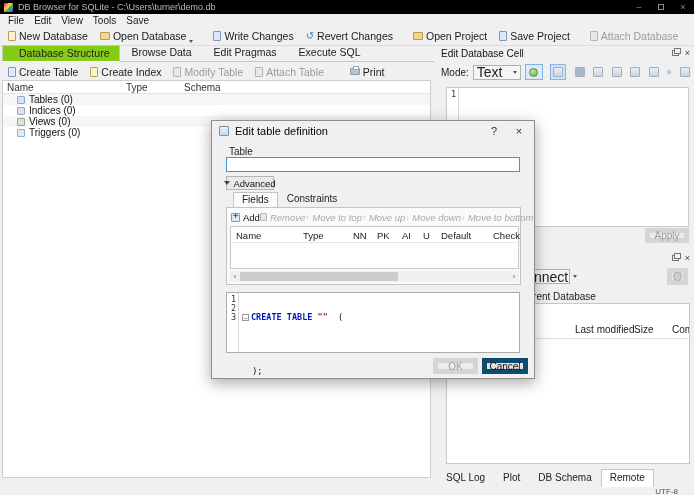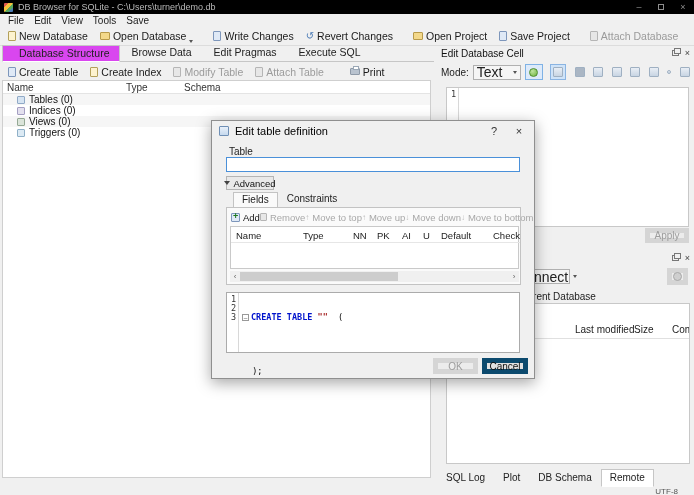--- a/index.html
+++ b/index.html
@@ -29,21 +29,21 @@
   .pgicon.blue { background:#dfe9f6; border-color:#7d96bb; }
   .pgicon.gray { background:#e7e7e7; border-color:#b5b5b5; }
   .folder { width:10px; height:8px; background:#f3d88a; border:1px solid #b89a4a; border-radius:1px; flex:none; }
   .glyph { font-size:10px; line-height:10px; }
   .tri { width:0; height:0; border-left:3px solid transparent; border-right:3px solid transparent; border-top:4px solid #444; display:inline-block; }
   .tri.small { border-left-width:2.5px; border-right-width:2.5px; border-top-width:3.5px; border-top-color:#555; }
 
   
   #main-tabs { left:2px; top:47px; width:432px; height:15px; display:flex; align-items:flex-end; border-bottom:1px solid #c6c6c6; }
   .tab { font-size:10.5px; padding:1px 10px 2px 10px; color:#222; border:1px solid transparent; white-space:nowrap; }
-  .tab.active { background:#d946ef; border-color:#c6c6c6; border-bottom-color:#fff; margin-bottom:-1px;padding-left:16px; }
+  .tab.active { background:#84cc16; border-color:#c6c6c6; border-bottom-color:#fff; margin-bottom:-1px;padding-left:16px; }
 
   
   #structure-toolbar { left:2px; top:63px; width:432px; height:17px; display:flex; align-items:center; }
   .printer { width:10px; height:7px; background:#b9c3cf; border:1px solid #8f9aa8; border-radius:1px; position:relative; flex:none; }
   .printer::after { content:""; position:absolute; left:2px; top:-3px; width:4px; height:2px; background:#fff; border:1px solid #9aa7b5; }
 
   
   #tree { left:2px; top:80px; width:429px; height:398px; background:#fff; border:1px solid #cfcfcf; font-size:10px; color:#111; }
   #tree-header { display:flex; height:13px; align-items:center; border-bottom:1px solid #e4e4e4; color:#333; }
   .tree-col-name { width:123px; padding-left:4px; }
@@ -100,21 +100,21 @@
   #dlg-help { right:32px; }  #dlg-close { right:7px; }
   #dlg-table-label { position:absolute; left:17px; top:25px; font-size:10px; color:#222; }
   #dlg-table-input { position:absolute; left:14px; top:36px; width:294px; height:15px; border:1px solid #4a90d9; background:#fff; font-size:10px; padding:0 3px; outline:none; }
   #dlg-advanced { position:absolute; left:14px; top:55px; width:48px; height:14px; display:flex; align-items:center; justify-content:center; gap:3px; font-size:9.5px; background:#e9e9e9; border:1px solid #b4b4b4; color:#111; }
   #dlg-tabs { position:absolute; left:14px; top:71px; height:15px; display:flex; align-items:flex-end; font-size:10px;padding-left:7px; }
   .dtab { padding:1px 8px 2px 8px; border:1px solid transparent; color:#222; }
   .dtab.active { background:#fafafa; border-color:#c3c3c3; border-bottom-color:#fafafa; margin-bottom:-1px; }
   #dlg-group { position:absolute; left:14px; top:86px; width:295px; height:78px; border:1px solid #c3c3c3; background:#fafafa; }
   #field-btns { position:absolute; left:4px; top:2px; width:288px; height:14px; display:flex; align-items:center; font-size:9.5px; white-space:nowrap; }
   .fbtn { display:inline-flex; align-items:center; gap:3px; color:#111; }
-  .fbtn.disabled { color:#a8a8a8; }
+  .fbtn.disabled { color:#a8a8a8;font-style:italic; }
   .addicon { width:9px; height:9px; background:#dfe9f6; border:1px solid #7d96bb; border-radius:1px; position:relative; }
   .addicon::after { content:"+"; position:absolute; left:1px; top:-3px; color:#1e7a1e; font-weight:bold; font-size:9px; }
   .mv-arrow { color:#bdbdbd; font-size:8px; }
   #field-list { position:absolute; left:3px; top:18px; width:289px; height:43px; background:#fff; border:1px solid #c9c9c9; font-size:9.5px; color:#222; }
   #field-list .fcol { position:absolute; top:3px; white-space:nowrap; }
   #field-hdr-line { position:absolute; left:0; top:15px; width:289px; height:1px; background:#e6e6e6; }
   #field-scroll { position:absolute; left:3px; top:63px; width:289px; height:11px; background:#f0f0f0; display:flex; align-items:center; font-size:8px; color:#666; }
   .scr-arrow { width:10px; text-align:center; }
   .scr-thumb { width:158px; height:9px; background:#cdcdcd; }
   #dlg-sql { position:absolute; left:14px; top:171px; width:294px; height:61px; border:1px solid #ababab; }

